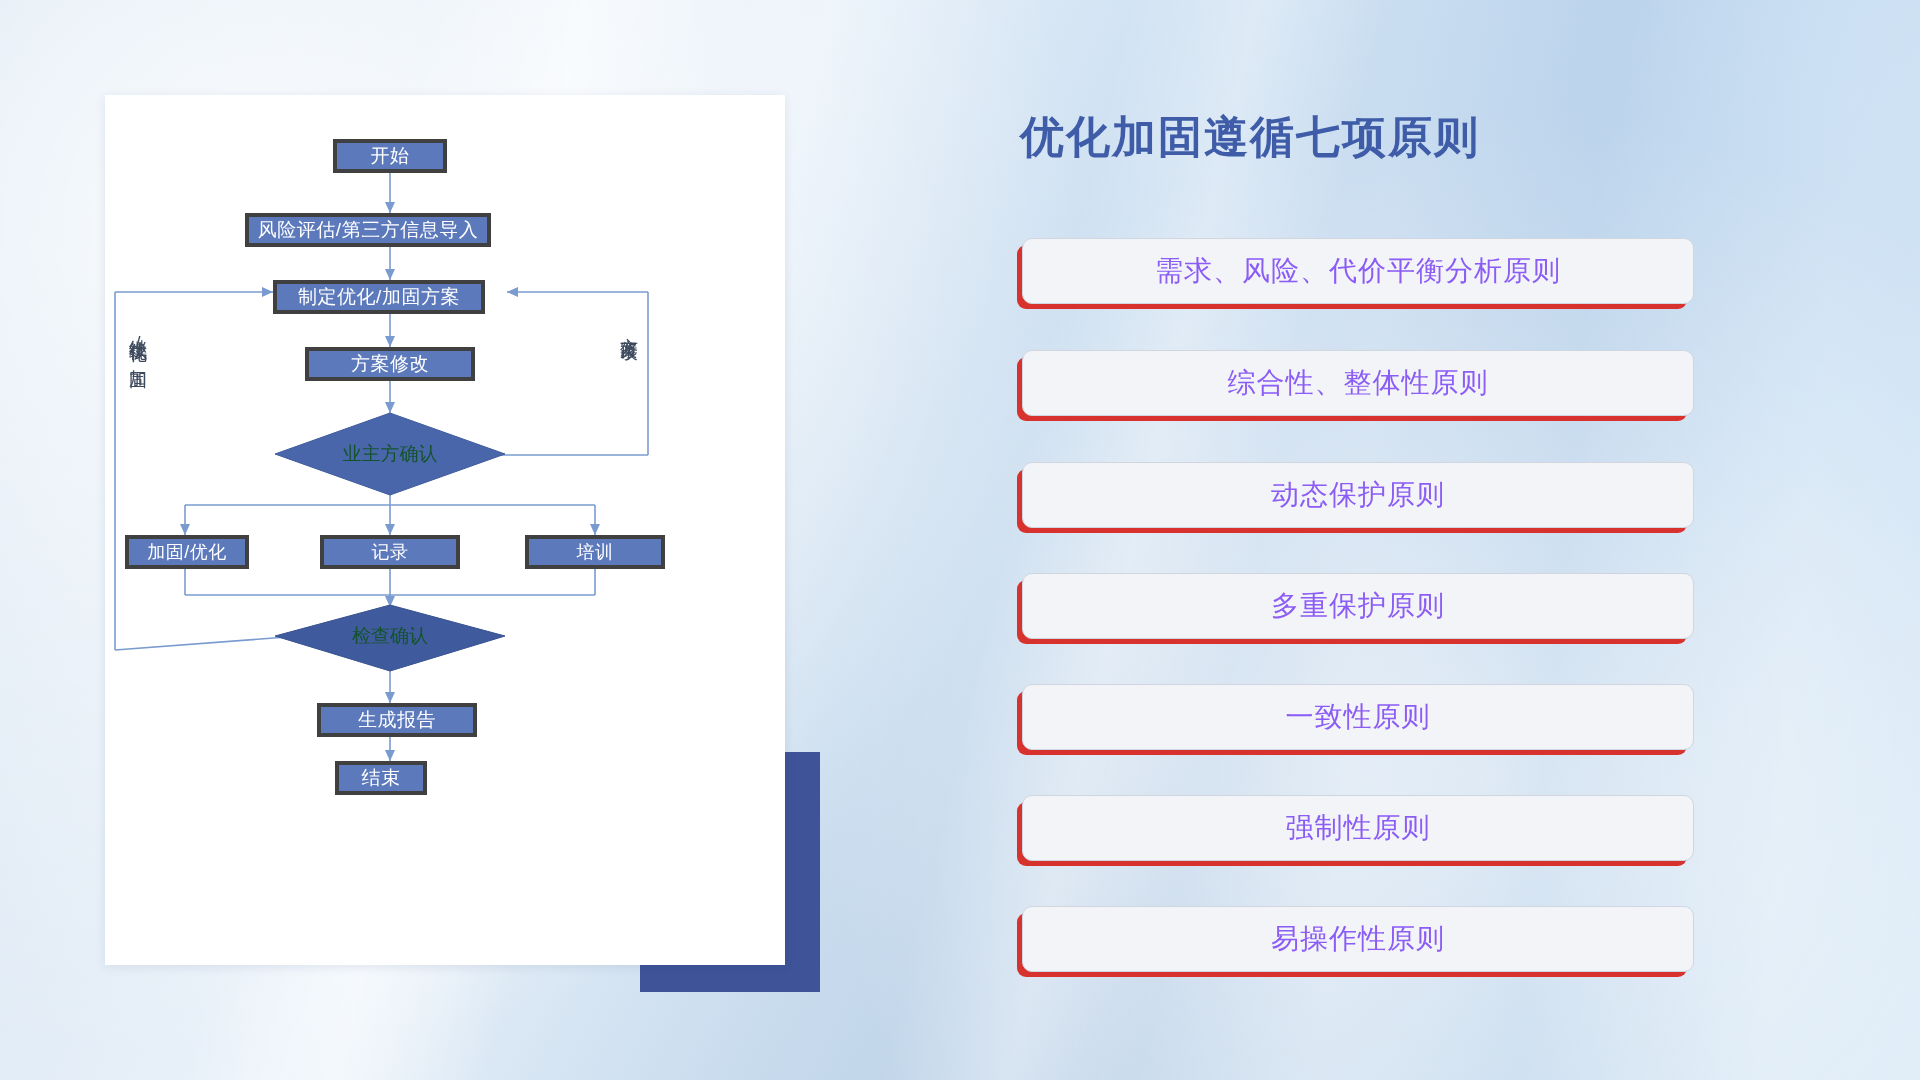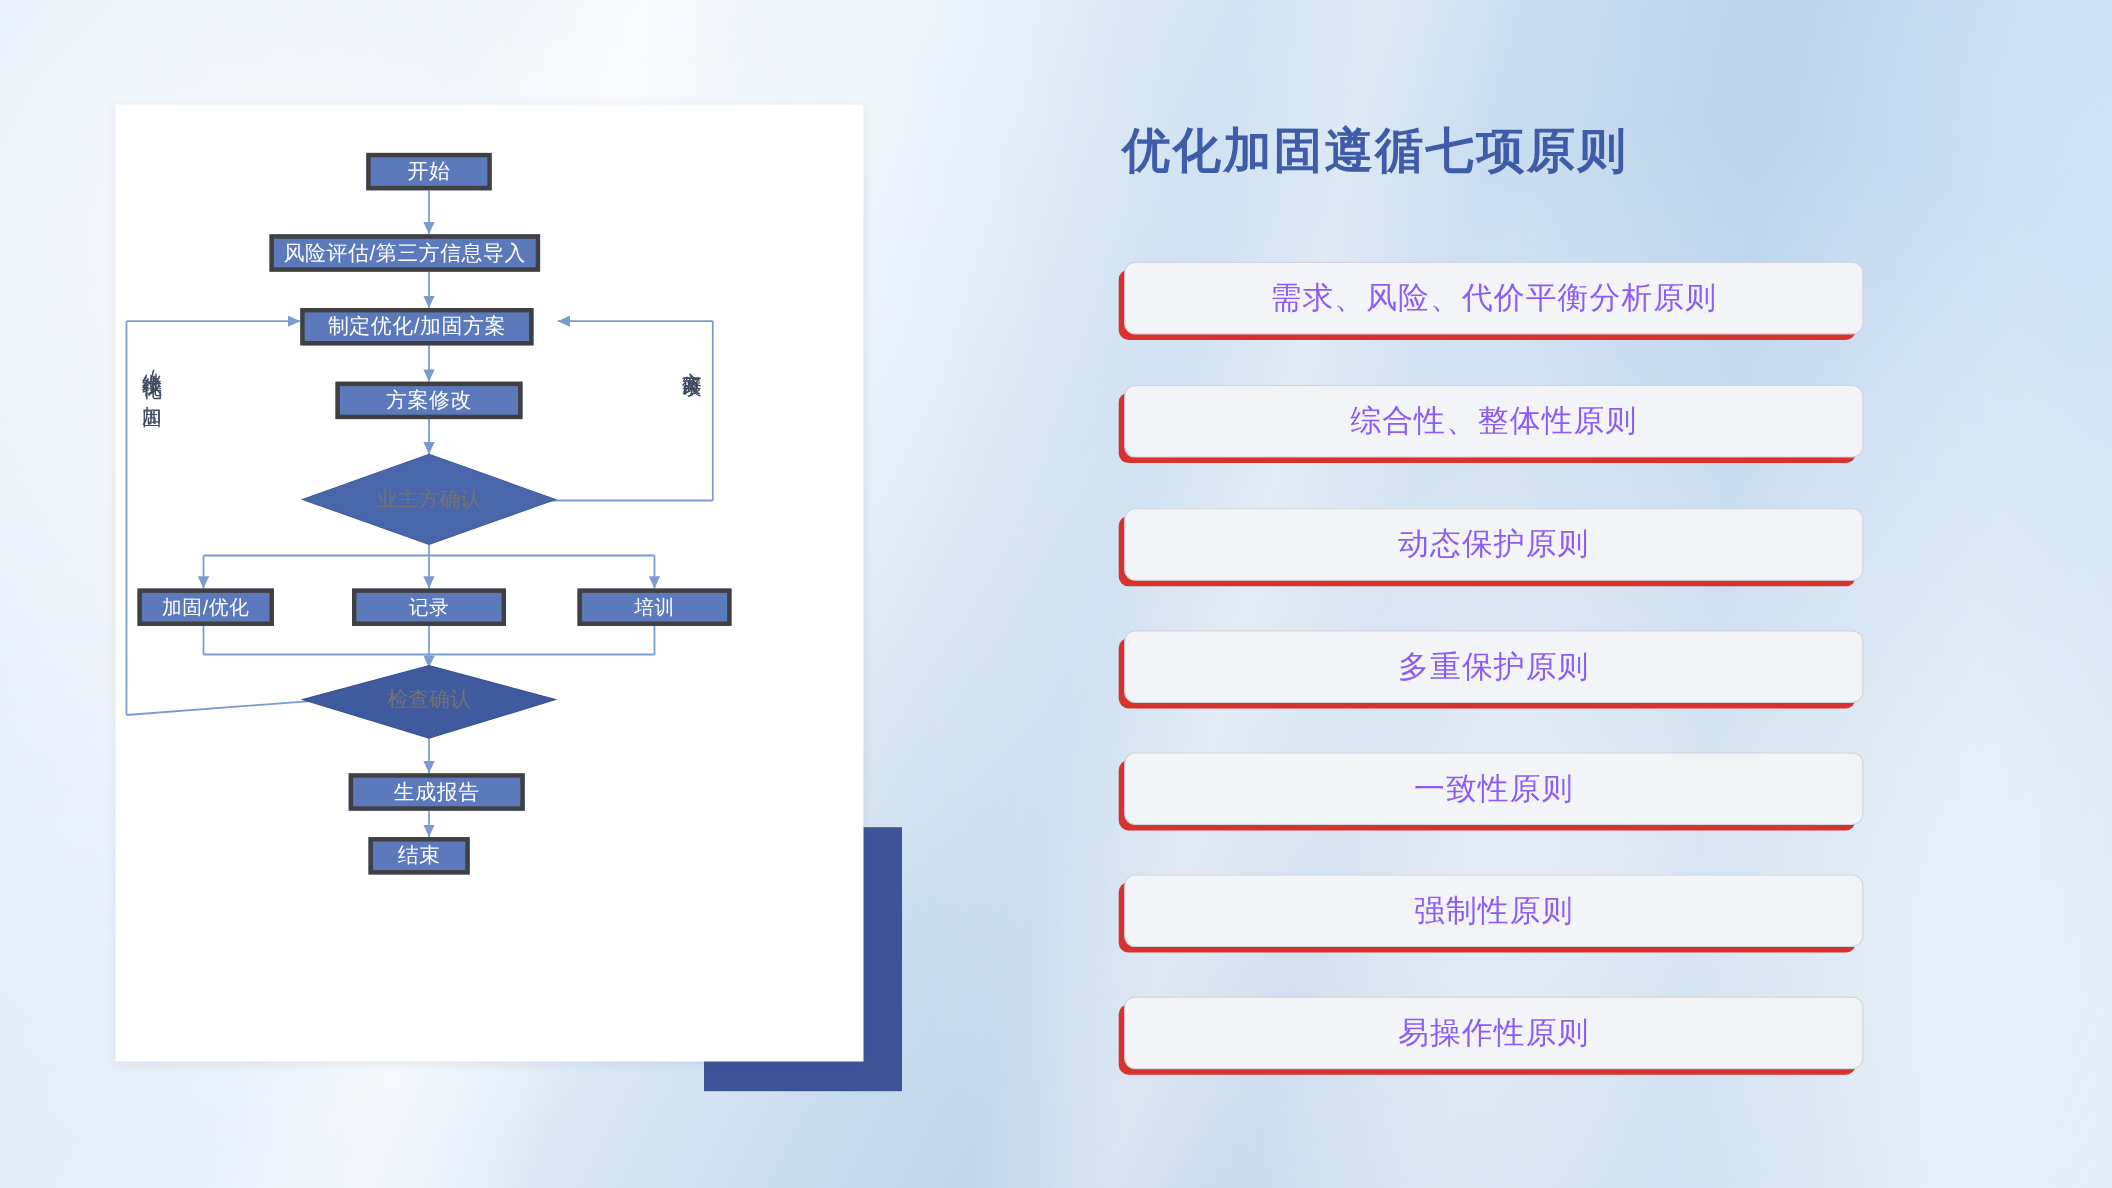--- a/index.html
+++ b/index.html
@@ -68,21 +68,21 @@
     letter-spacing: 0.5px;
     border: 4px solid #404040;
     white-space: nowrap;
   }
   .node.small { font-size: 18px; }
   .diamond-label {
     position: absolute;
     display: flex;
     align-items: center;
     justify-content: center;
-    color: #737373;
+    color: #14532d;
     font-size: 19px;
     white-space: nowrap;
     pointer-events: none;
   }
   .vlabel {
     position: absolute;
     color: #3e4a5e;
     font-size: 18px;
     line-height: 22px;
     writing-mode: vertical-rl;

